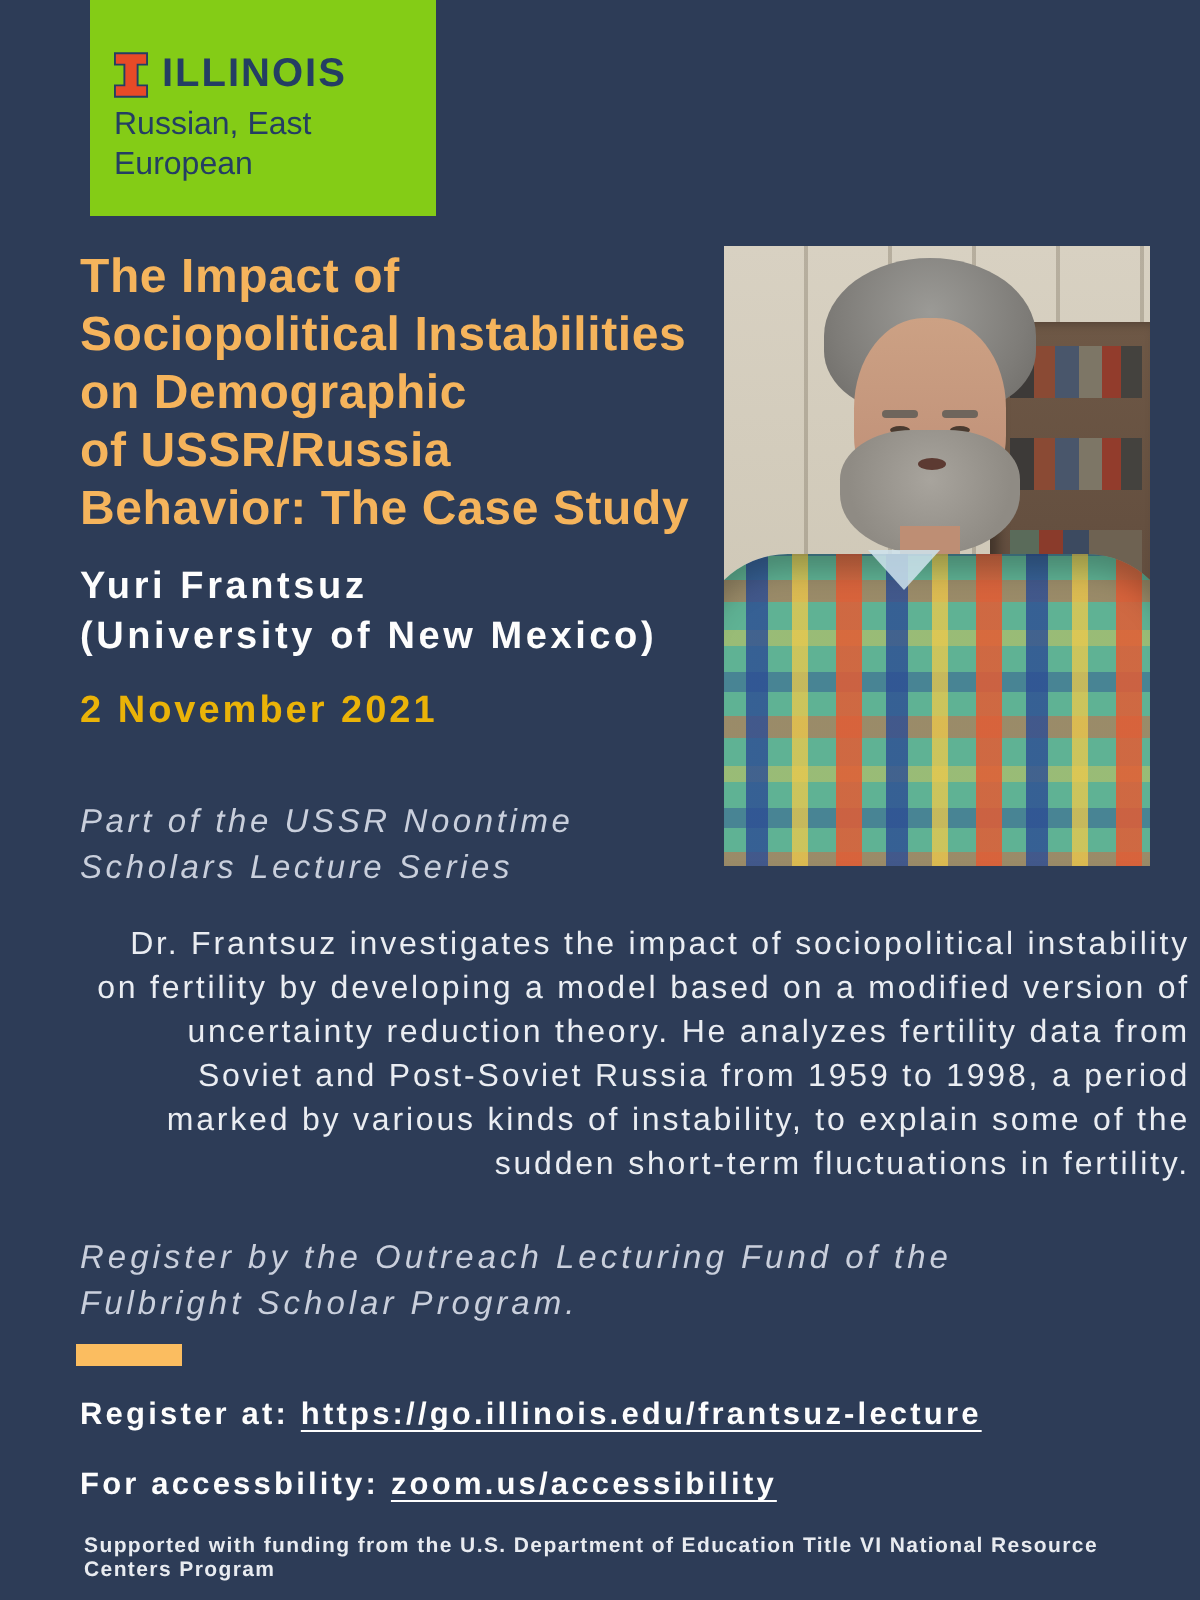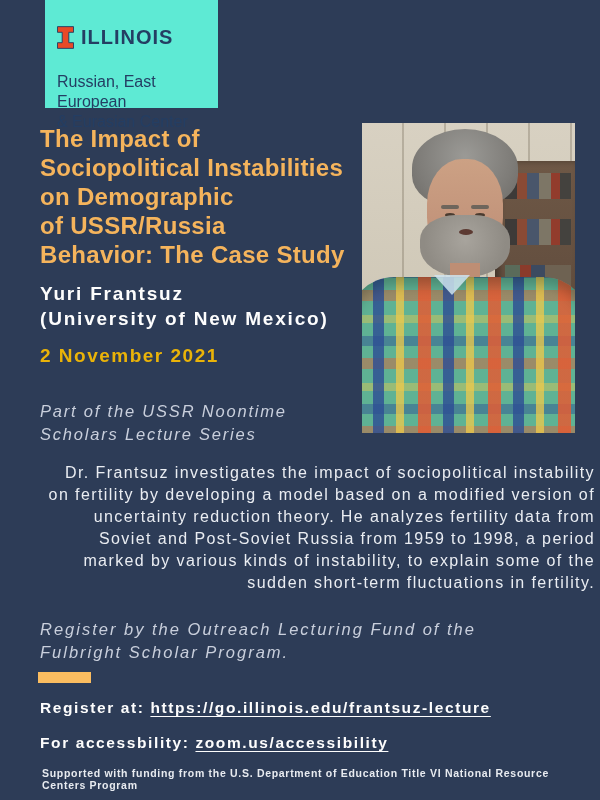--- a/index.html
+++ b/index.html
@@ -8,31 +8,31 @@
     font-family:"Liberation Sans", sans-serif;
     background:#2D3C57;
     position:relative;
     overflow:hidden;
   }
   .poster{position:absolute;inset:0;background:#2D3C57;}
 
   
   .header-box{
     position:absolute;left:45px;top:0;width:173px;height:108px;
-    background:#5eead4;
+    background:#84cc16;
     box-sizing:border-box;
     padding:26px 0 0 12px;
   }
   .brand-row{display:flex;align-items:center;gap:7px;}
   .block-i{width:17px;height:23px;display:block;}
   .wordmark{
     font-size:20px;font-weight:bold;color:#243E63;letter-spacing:1px;
   }
   .center-name{
-    margin-top:23px;
+    margin-top:4px;
     font-size:16px;color:#243E63;line-height:20px;font-weight:500;
   }
 
   
   .title{
     position:absolute;left:40px;top:124px;width:330px;
     color:#F5B45C;font-size:24px;font-weight:bold;line-height:29px;
     letter-spacing:0.3px;
   }
 
@@ -169,21 +169,20 @@
 
   <div class="header-box">
     <div class="brand-row">
       <svg class="block-i" viewBox="0 0 18 24">
         <path d="M0.5 0.5 H17.5 V6.5 H12.5 V17.5 H17.5 V23.5 H0.5 V17.5 H5.5 V6.5 H0.5 Z" fill="#E84A27" stroke="#243E63" stroke-width="1"></path>
       </svg>
       <span class="wordmark">ILLINOIS</span>
     </div>
     <div class="center-name">
       <div>Russian, East European</div>
-      <div>&amp; Eurasian Center</div>
     </div>
   </div>
 
   <div class="title">
     <div>The Impact of</div>
     <div>Sociopolitical Instabilities</div>
     <div>on Demographic</div>
     <div>of USSR/Russia</div>
     <div>Behavior: The Case Study</div>
   </div>

